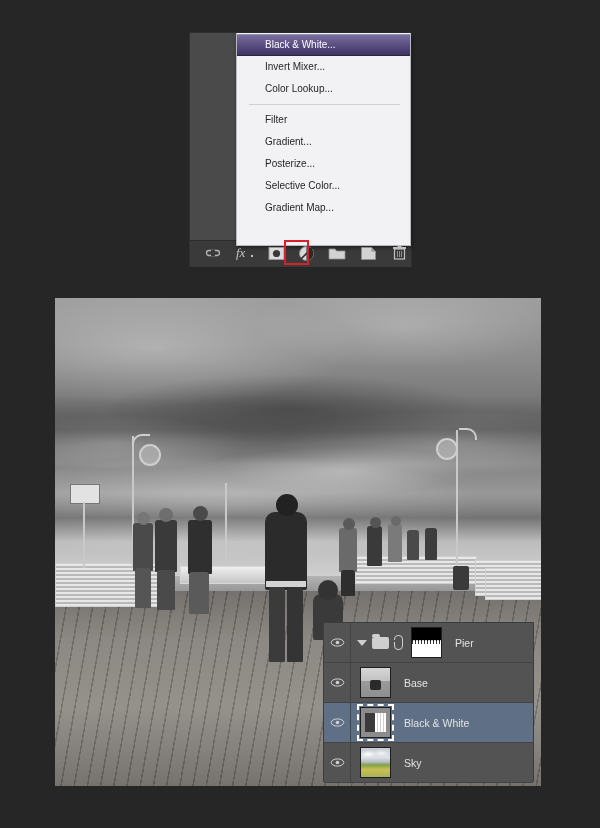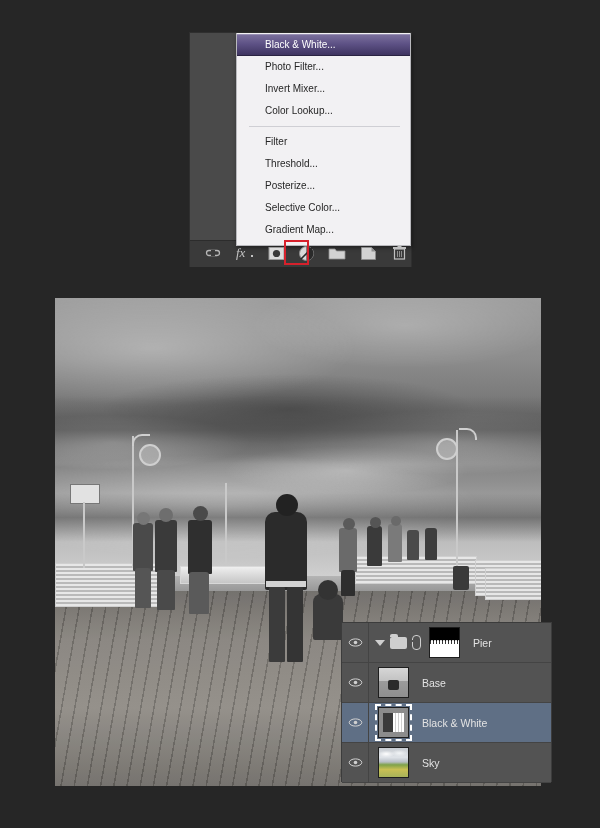--- a/index.html
+++ b/index.html
@@ -117,21 +117,21 @@
      border-radius:10px 0 0 0;}
   .person{position:absolute;background:#2b2b2b;border-radius:3px 3px 1px 1px;}
   .head{position:absolute;background:#222;border-radius:50%;}
   .sign{
     position:absolute;background:#e2e2e2;border:1px solid #777;
   }
   .bench{position:absolute;background:linear-gradient(to bottom,#efefef,#c6c6c6);border:1px solid #d8d8d8;}
 
   
   .layers{
-    position:absolute;left:341px;top:622px;width:211px;height:160px;
+    position:absolute;left:323px;top:622px;width:211px;height:160px;
     background:#535353;
     border:1px solid #3c3c3c;
     box-sizing:border-box;
     font-size:10.5px;
     color:#e3e3e3;
   }
   .layer-row{
     position:relative;height:39px;
     display:flex;align-items:center;
     border-bottom:1px solid #444;
@@ -210,26 +210,25 @@
 </head>
 <body>
 
 <div class="root">
 
   <div class="panel-bg"></div>
   <div class="panel-bottombar"></div>
 
   <div class="menu" id="menu">
       <div class="menu-item selected">Black &amp; White...</div>
-      <div class="menu-item">Photo Filter...</div>
       <div class="menu-item">Invert Mixer...</div>
       <div class="menu-item">Color Lookup...</div>
       <div class="menu-sep"></div>
       <div class="menu-item">Filter</div>
-      <div class="menu-item">Threshold...</div>
+      <div class="menu-item">Gradient...</div>
       <div class="menu-item">Posterize...</div>
       <div class="menu-item">Selective Color...</div>
       <div class="menu-item">Gradient Map...</div>
     </div>
 
   <div class="iconstrip">
     <div style="width:13px"></div>
     <div class="ic">
       <svg width="16" height="14" viewBox="0 0 16 14">
         <rect x="1.5" y="4.5" width="13" height="5" rx="2.5" fill="none" stroke="#b6b6b6" stroke-width="1.3"></rect>

